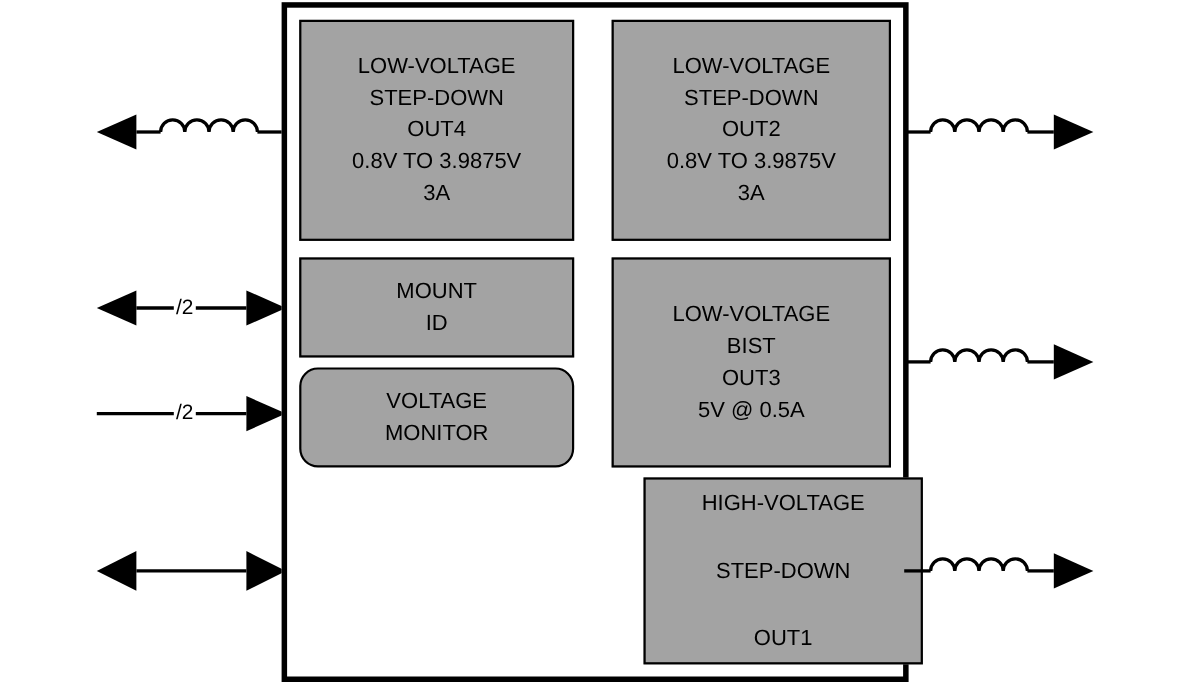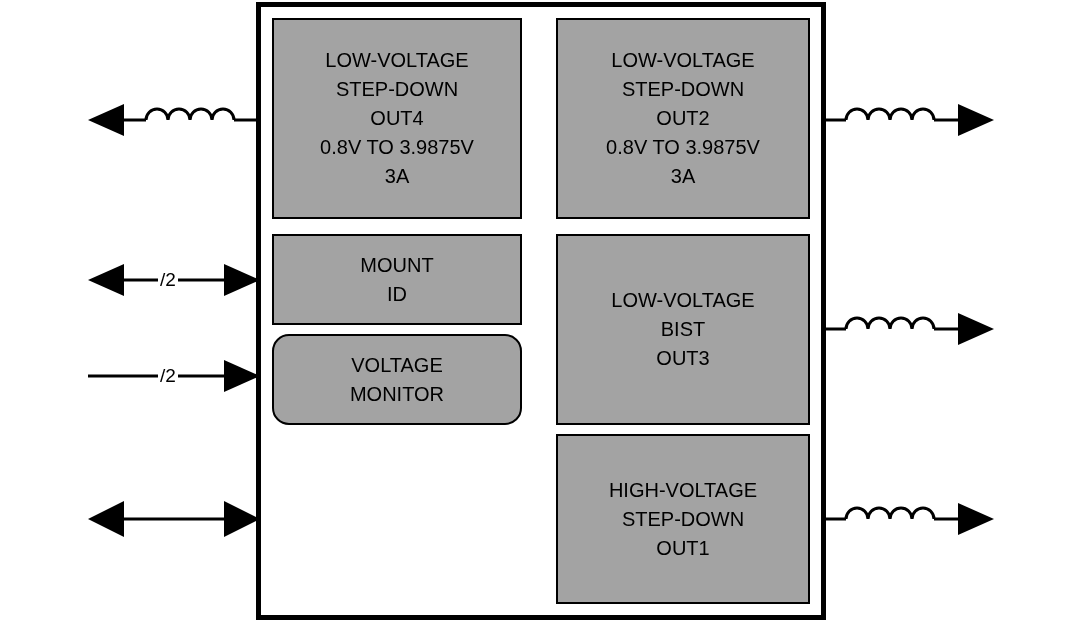--- a/index.html
+++ b/index.html
@@ -54,21 +54,21 @@
 
   
   #block-out4      { left: 272px; top: 18px;  width: 250px; height: 201px; }
   #block-mount     { left: 272px; top: 234px; width: 250px; height: 91px; text-align: center;  }
   #block-voltmon   { left: 272px; top: 334px; width: 250px; height: 91px; border-radius: 17px;  }
   #block-i2c       { left: 272px; top: 434px; width: 250px; height: 170px; }
 
   
   #block-out2      { left: 556px; top: 18px;  width: 254px; height: 201px; }
   #block-boost     { left: 556px; top: 234px; width: 254px; height: 191px; }
-  #block-out1      { left: 556px; top: 434px; width: 254px; height: 170px; }
+  #block-out1      { left: 585px; top: 434px; width: 254px; height: 170px; gap: 32px; }
 
   
   sup {
     font-size: 0.68em;
     vertical-align: super;
     line-height: 0;
   }
 
   
   .conn {
@@ -151,20 +151,21 @@
     <span class="line">STEP-DOWN</span>
     <span class="line">OUT2</span>
     <span class="line">0.8V TO 3.9875V</span>
     <span class="line">3A</span>
   </div>
 
   <div class="block" id="block-boost">
     <span class="line">LOW-VOLTAGE</span>
     <span class="line">BIST</span>
     <span class="line">OUT3</span>
+    <span class="line">5V @ 0.5A</span>
   </div>
 
   <div class="block" id="block-out1">
     <span class="line">HIGH-VOLTAGE</span>
     <span class="line">STEP-DOWN</span>
     <span class="line">OUT1</span>
   </div>
 
   <div class="conn" id="conn-out2" style="left:822px; top:96px; width:172px; height:48px;">
     <svg width="172" height="48" viewBox="0 0 172 48">

